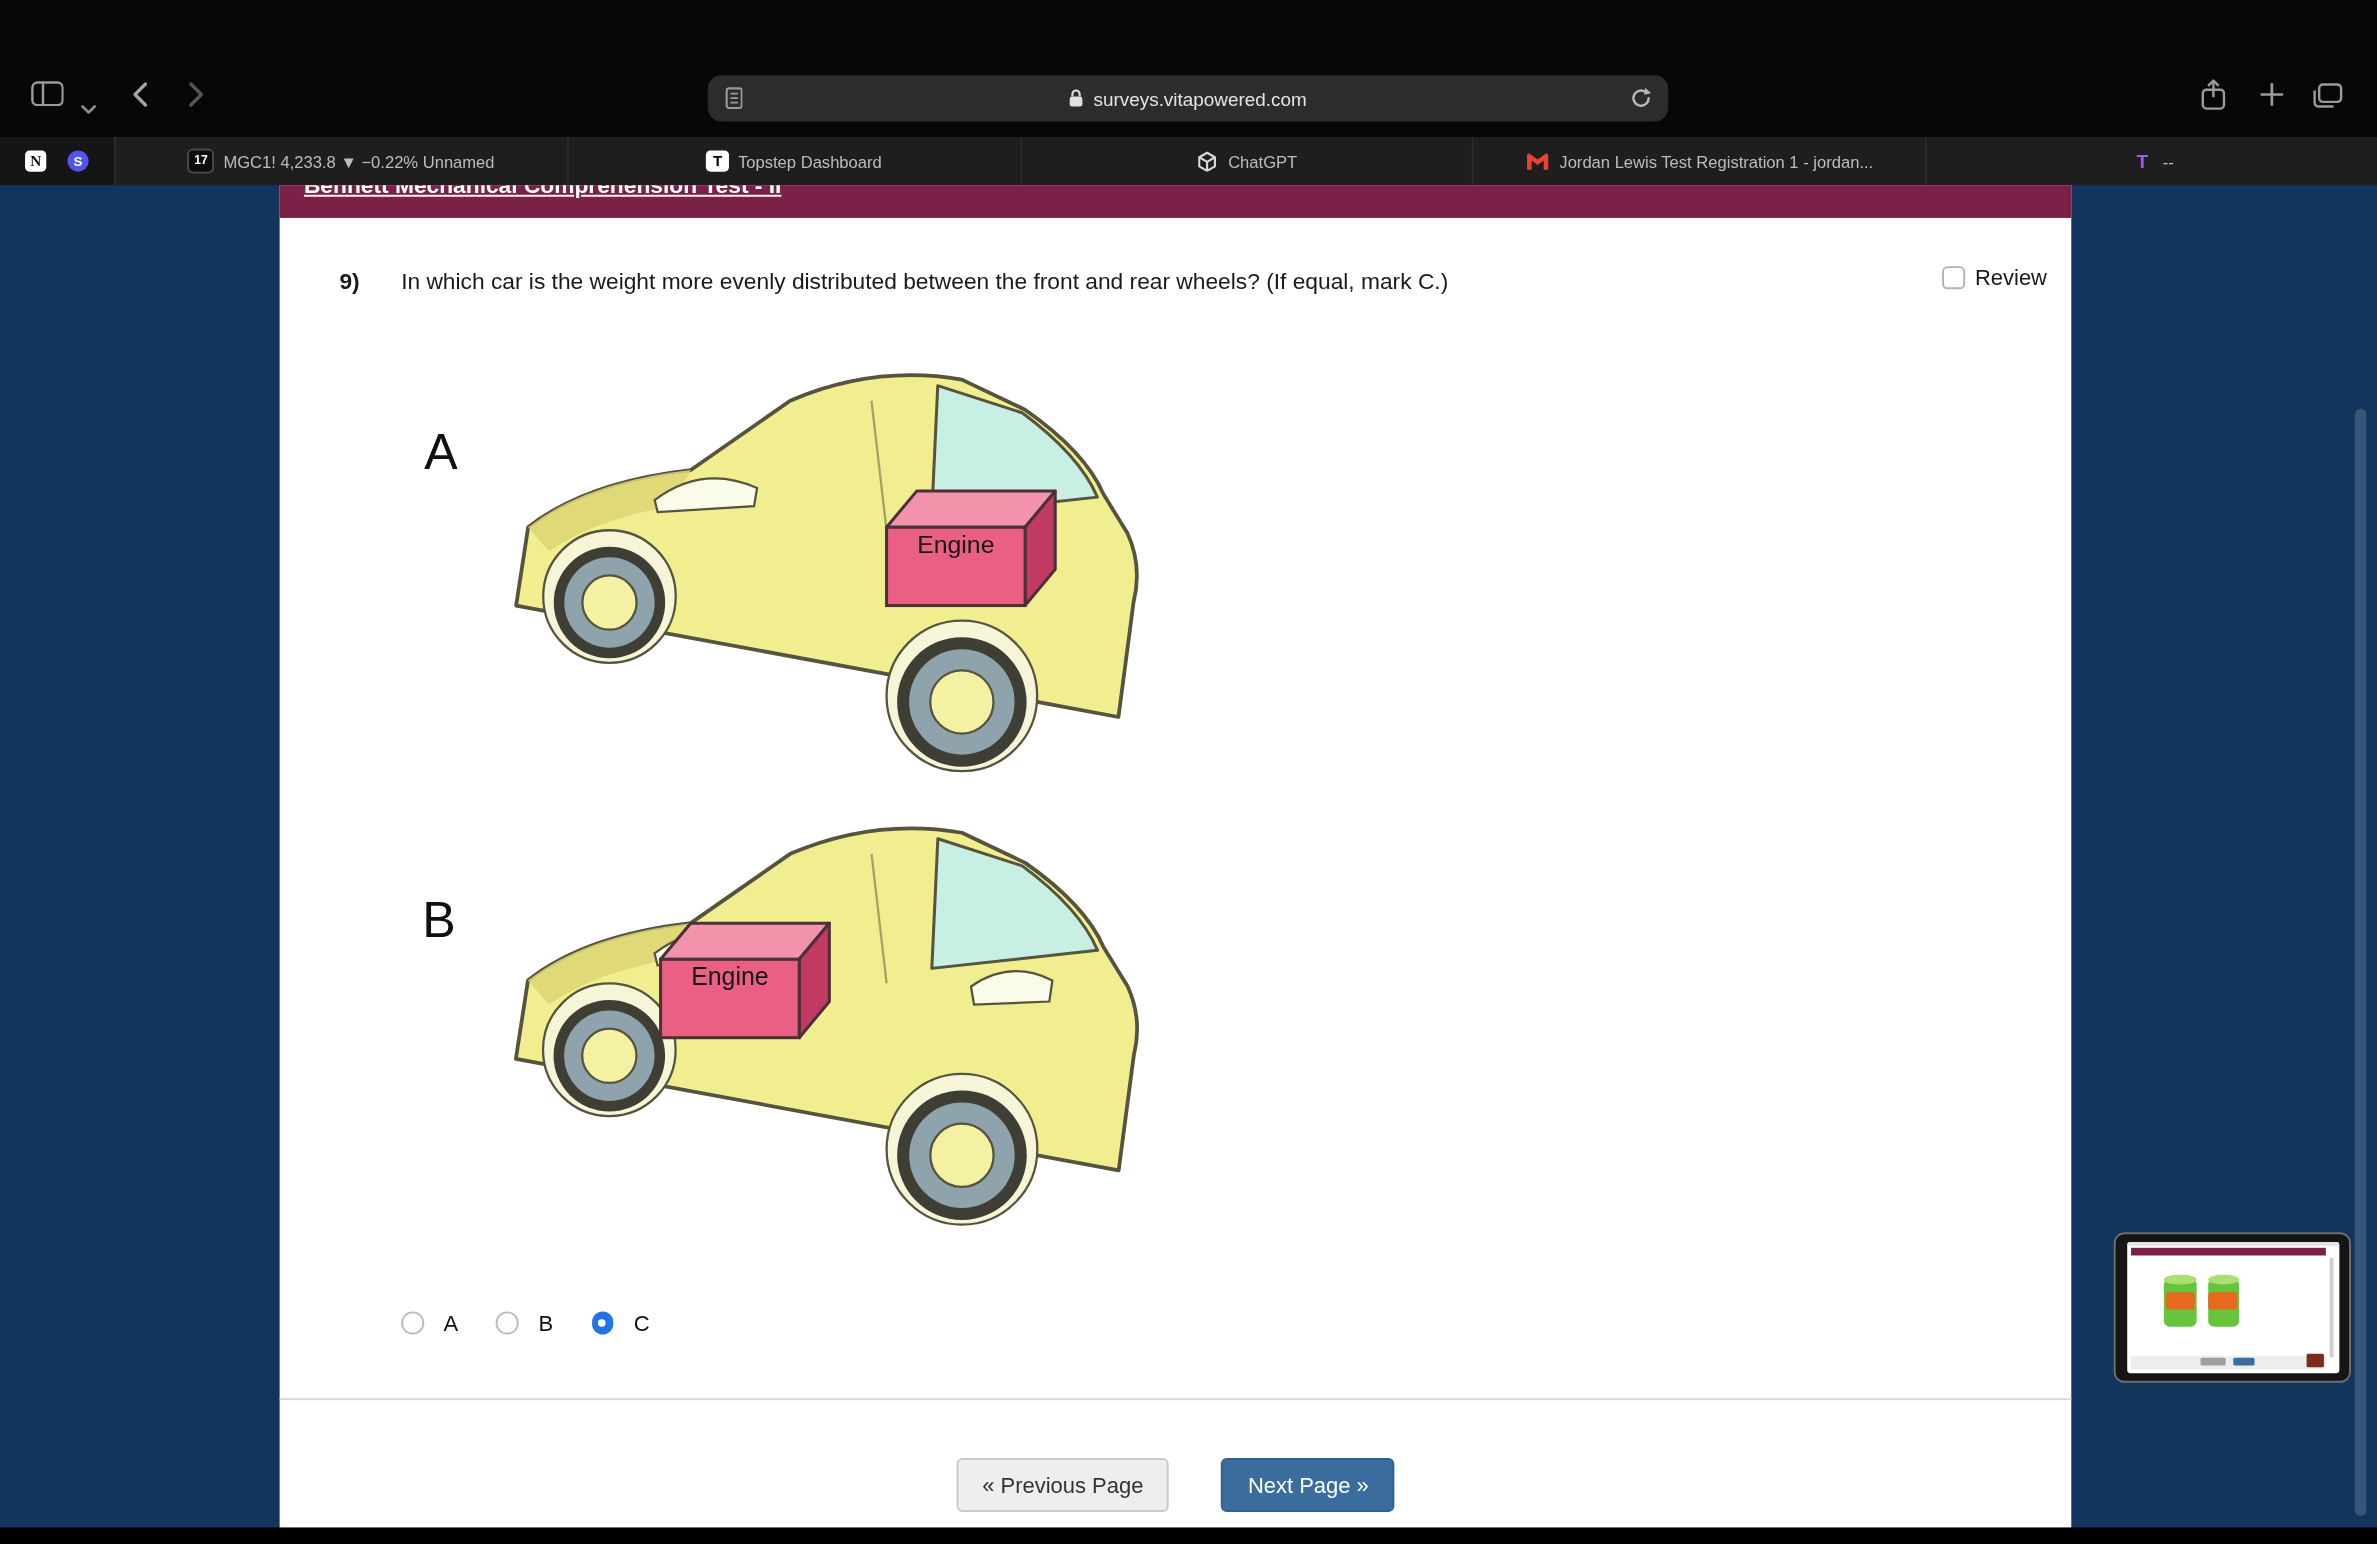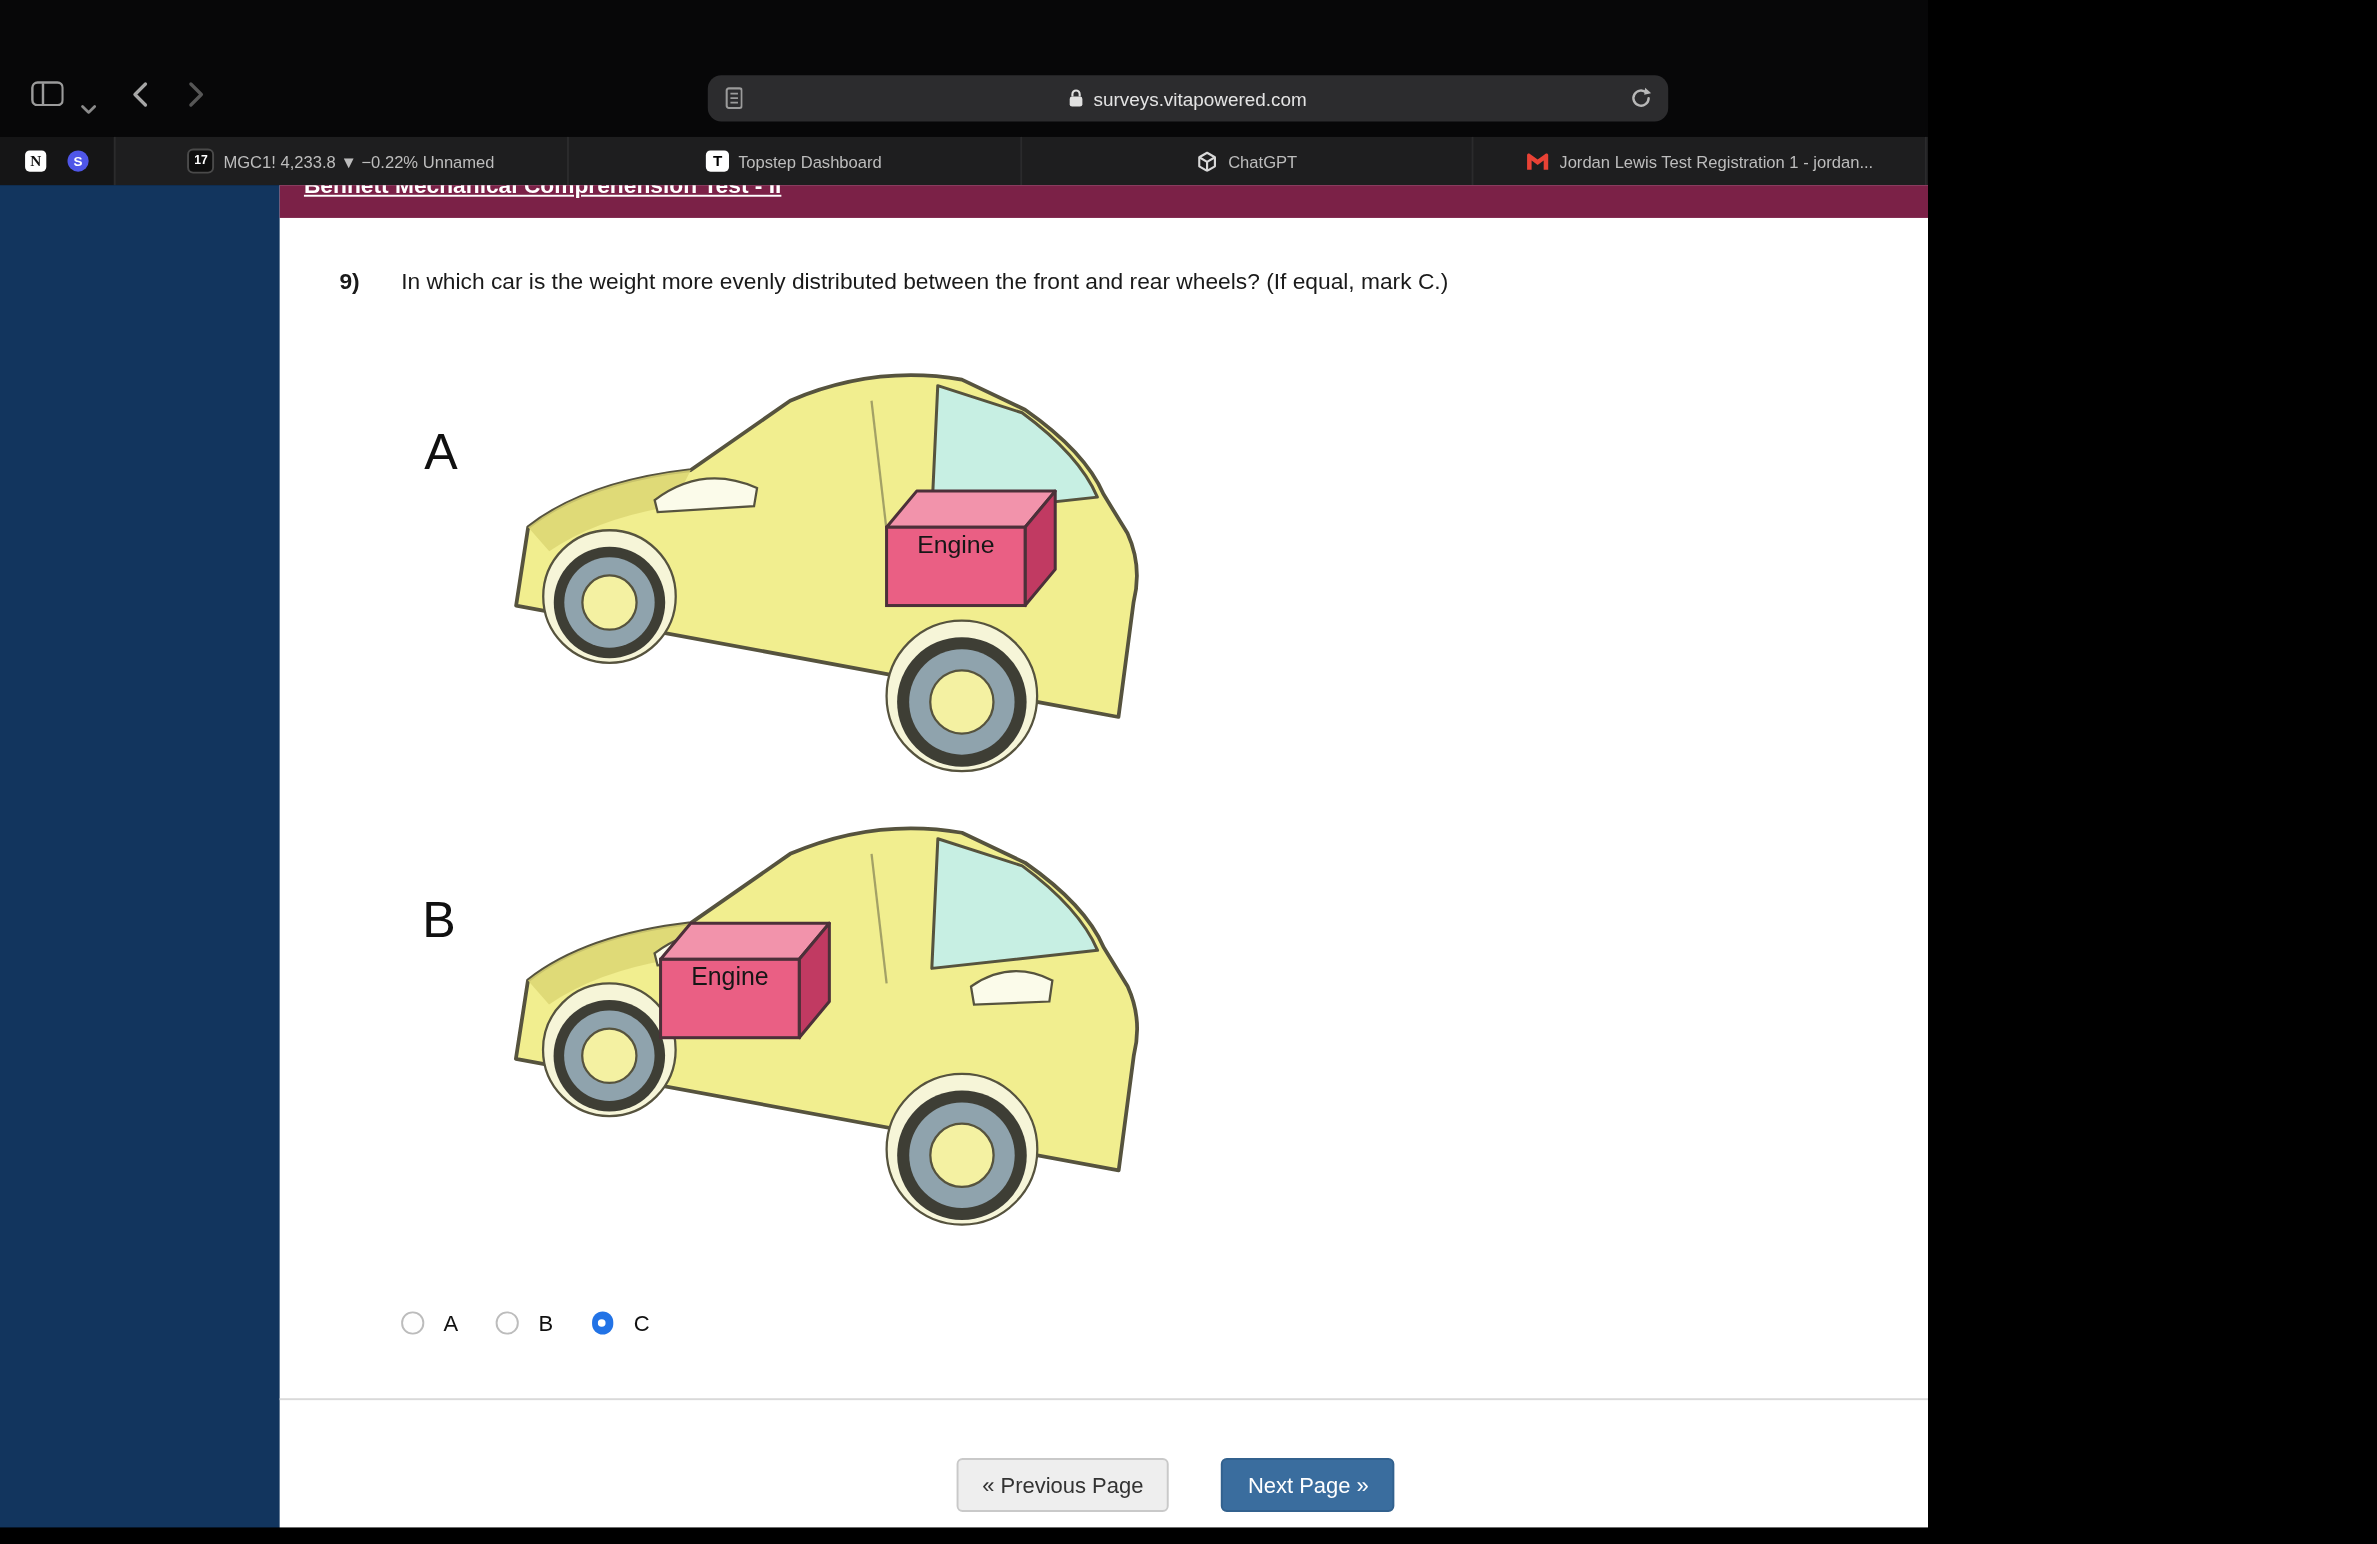--- a/index.html
+++ b/index.html
@@ -1,16 +1,16 @@
 <!DOCTYPE html>
 <html style="font-size:12.6px"><head>
 <meta charset="utf-8">
 <style>
   html,body{margin:0;padding:0;background:#000;}
-  .viewport{position:relative;width:1928px;height:1544px;overflow:hidden;background:#000;}
+  .viewport{position:relative;width:2377px;height:1544px;overflow:hidden;background:#000;}
   .wrap{position:absolute;top:0;left:0;width:1233px;height:800px;
         transform:scale(1.928571);transform-origin:0 0;
         font-family:"Liberation Sans",sans-serif;}
 
   
   .chrome{position:absolute;top:0;left:0;width:100%;height:96px;background:#070708;}
   .tool{position:absolute;}
   .urlfield{position:absolute;left:367px;top:39px;width:498px;height:24.4px;background:#2c2c2e;
             border-radius:7px;display:flex;align-items:center;justify-content:center;}
   .url-center{display:flex;align-items:center;gap:4.7px;color:#e4e4e4;font-size:9.8px;}

